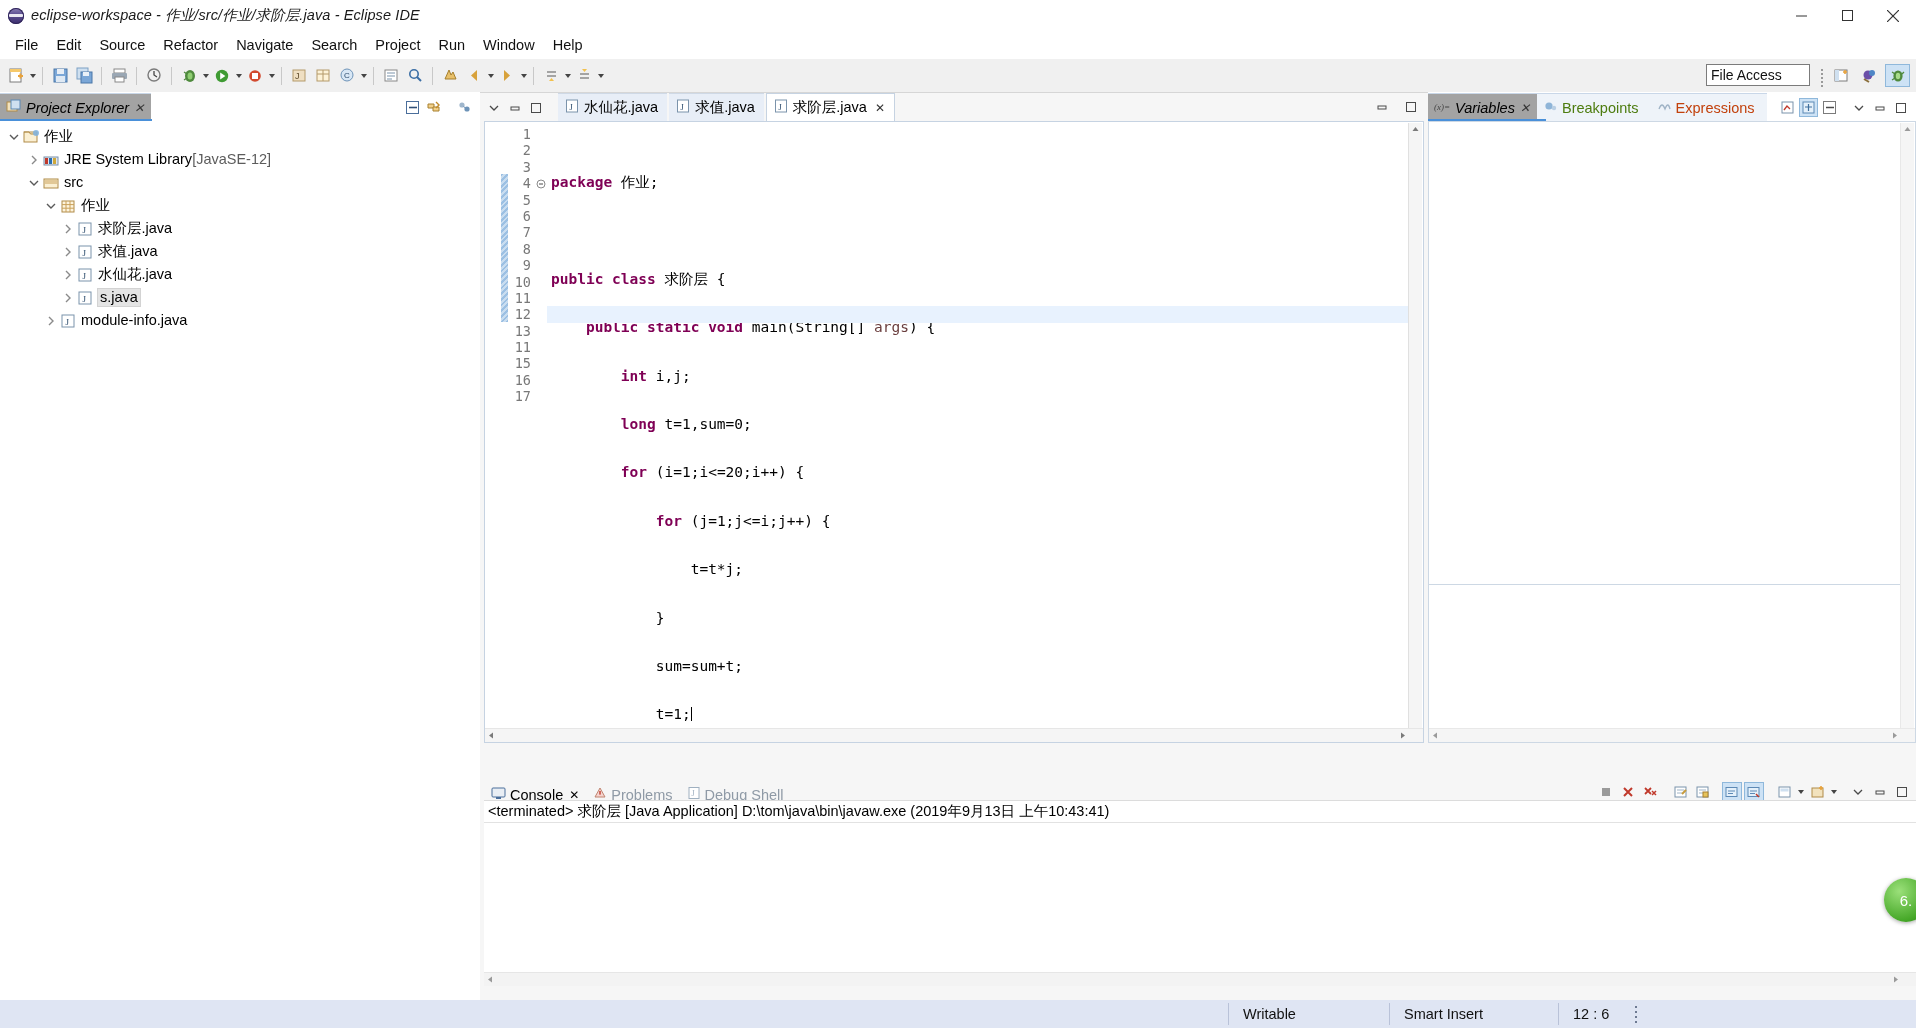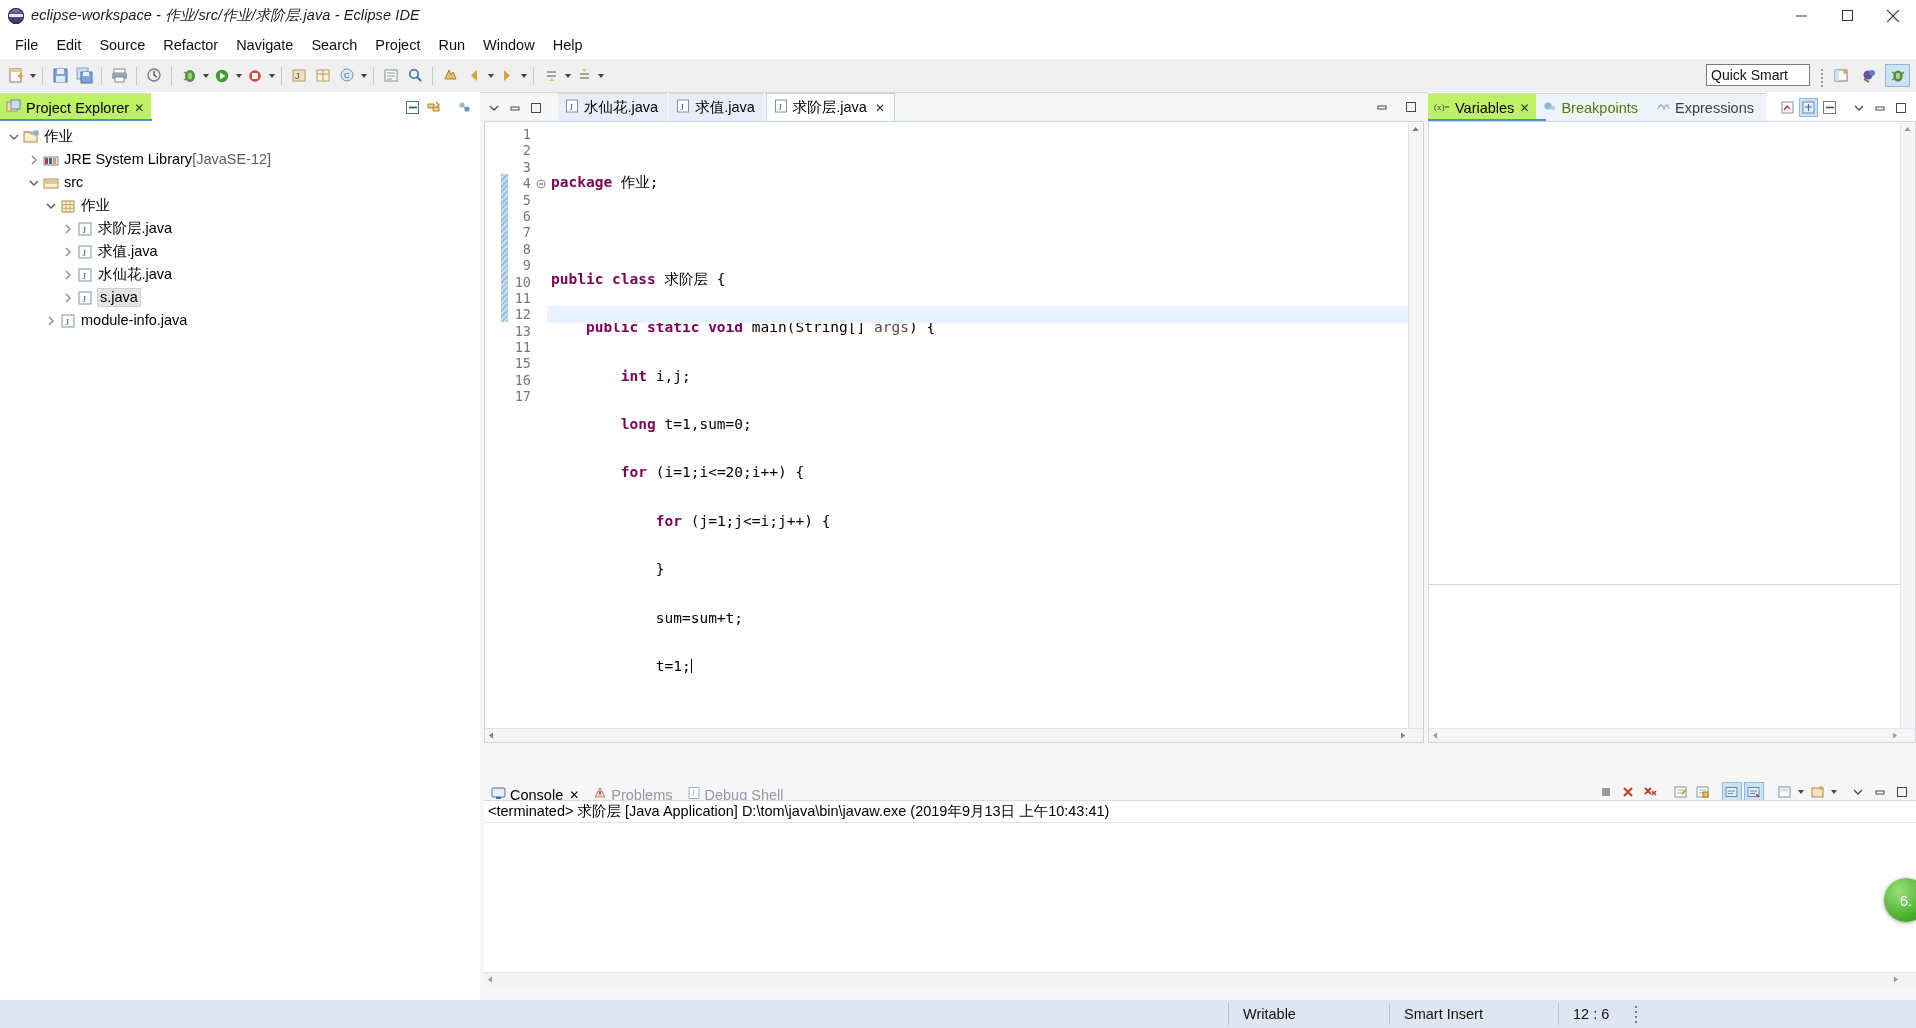--- a/index.html
+++ b/index.html
@@ -76,21 +76,21 @@
   }
   .view-tabrow {
     height:29px; background:#ffffff; display:flex; align-items:flex-end; position:relative;
   }
   .view-tab {
     display:flex; align-items:center; height:27px; padding:0 7px 0 6px;
     background:#e8eef7; border-top:1px solid #c9d7e8;
     font-size:14.5px; color:#000;
   }
   .view-tab .vt-label { margin:0 5px 0 4px; }
-  .view-tab.sel { background:#bef264; }
+  .view-tab.sel { background:#a3a3a3;font-style:italic; }
   .view-tab .close-x { font-size:12px; color:#333; }
   .view-tools { position:absolute; right:6px; bottom:4px; display:flex; align-items:center; gap:2px; }
   .vtool { width:19px; height:19px; display:flex; align-items:center; justify-content:center; }
   .underline-accent { position:absolute; left:0; bottom:0; height:2px; background:#4a90d9; }
 
   .tree { padding-top:4px; font-size:14.5px; color:#000; }
   .tnode { display:flex; align-items:center; height:23px; padding-left:4px; white-space:nowrap; }
   .tnode .arrow { width:16px; height:16px; display:flex; align-items:center; justify-content:center; flex:0 0 16px; }
   .tnode .ticon { width:18px; height:17px; margin-right:4px; flex:0 0 18px; display:flex; align-items:center; justify-content:center;}
   .tnode .tlabel { line-height:17px; }
@@ -364,21 +364,21 @@
       <div class="tb-caret"></div>
       <div class="tb-btn">
         <svg width="17" height="17">
             <path d="M4 11 h9 M4 7 h9" stroke="#8a8a8a" stroke-width="1.4"></path>
             <path d="M8.5 5 l2.5 -3 l-5 0 z" fill="#f2c14e"></path>
           </svg>
       </div>
       <div class="tb-caret"></div>
     </div>
 
-    <div class="quick-access">Quick Smart</div>
+    <div class="quick-access">File Access</div>
     <div class="qa-dots">
         <i></i>
         <i></i>
         <i></i>
         <i></i>
         <i></i>
       </div>
 
     <div class="persp-btn" style="right:62px">
       <svg width="17" height="17">
@@ -692,20 +692,21 @@
           <div class="code" style="padding-top:4px">
             <div class="cursor-line" style="position:absolute; left:0; right:14px; top:184.4px; height:16.4px;"></div>
             <div class="ln"><span class="kw">package</span> 作业;</div>
             <div class="ln"></div>
             <div class="ln"><span class="kw">public class</span> 求阶层 {</div>
             <div class="ln">    <span class="kw">public static void</span> main(String[] <span style="color:#6a3e3e">args</span>) {</div>
             <div class="ln">        <span class="kw">int</span> i,j;</div>
             <div class="ln">        <span class="kw">long</span> t=1,sum=0;</div>
             <div class="ln">        <span class="kw">for</span> (i=1;i&lt;=20;i++) {</div>
             <div class="ln">            <span class="kw">for</span> (j=1;j&lt;=i;j++) {</div>
+            <div class="ln">                t=t*j;</div>
             <div class="ln">            }</div>
             <div class="ln">            sum=sum+t;</div>
             <div class="ln" style="position:relative; z-index:2">            t=1;<span class="caret"></span></div>
             
             
             
             
             
           </div>
 
@@ -756,21 +757,21 @@
               </svg>
           </span>
           <span class="vt-label" style="color:#4d7c0f">Breakpoints</span>
         </div>
         <div class="view-tab" style="background:#eef3f9">
           <span>
             <svg width="15" height="14">
                 <path d="M2 10 q3 -8 6 0 q3 -8 5 0" stroke="#9fb3c6" fill="none" stroke-width="1.3"></path>
               </svg>
           </span>
-          <span class="vt-label" style="color:#404040">Expressions</span>
+          <span class="vt-label" style="color:#c2410c">Expressions</span>
         </div>
         <div class="underline-accent" style="left:0; width:118px;"></div>
         <div class="view-tools">
           <div class="vtool">
             <svg width="15" height="15">
                 <rect x="2" y="2" width="11" height="11" fill="#fff" stroke="#7b93ab"></rect>
                 <path d="M4 10 l3 -4 l3 3" stroke="#c0392b" fill="none" stroke-width="1.3"></path>
               </svg>
           </div>
           <div class="vtool" style="background:#cde2f5; border:1px solid #8fb8db; box-sizing:border-box">

